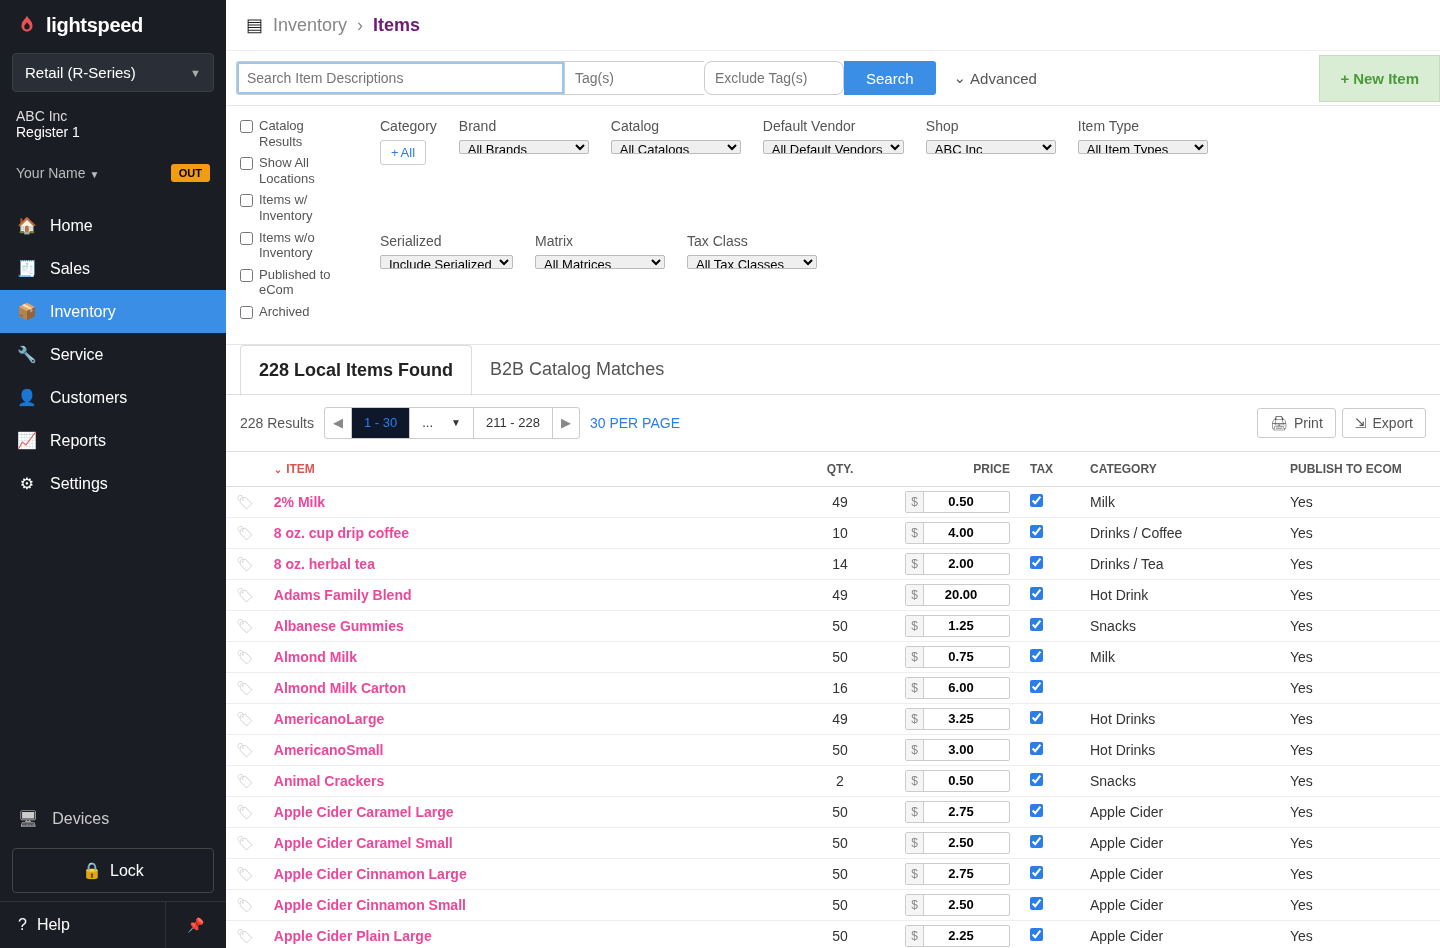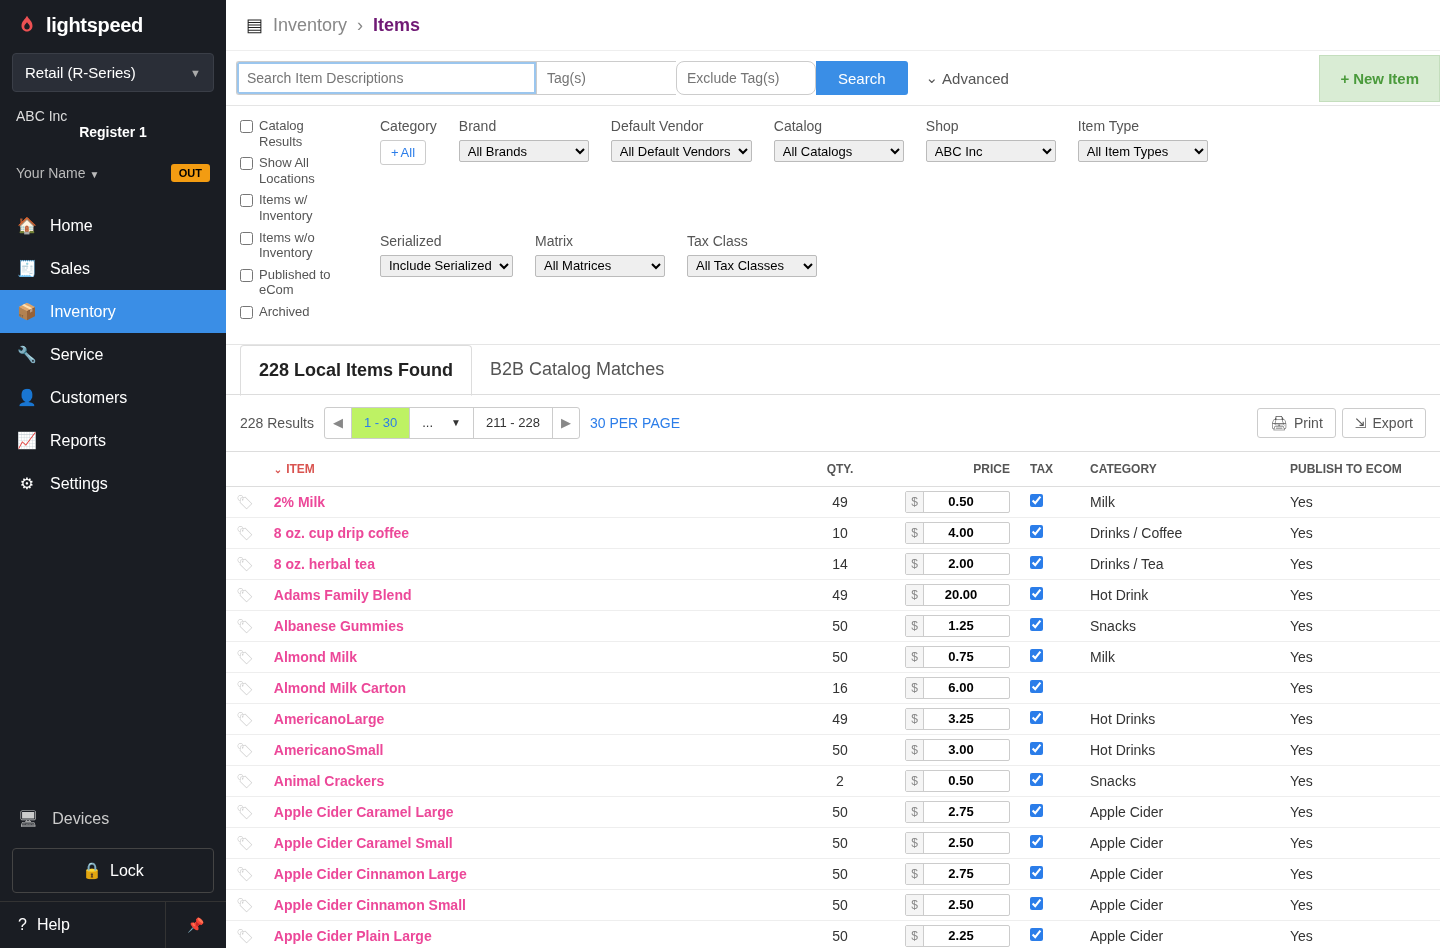--- a/index.html
+++ b/index.html
@@ -8,21 +8,21 @@
 
 
 .sidebar { width: 226px; background: #1a1d23; color: #fff; display: flex; flex-direction: column; }
 .logo-row { display: flex; align-items: flex-start; padding: 14px 16px 10px; gap: 8px; }
 .logo-flame { width: 22px; height: 22px; }
 .logo-text { font-size: 20px; font-weight: 600; letter-spacing: -0.3px; }
 .sb-select { margin: 6px 12px; background: #2a2e37; border: 1px solid #3a3e47; border-radius: 4px; padding: 10px 12px; display: flex; justify-content: space-between; align-items: center; cursor: pointer; font-size: 15px; }
 .sb-caret { font-size: 11px; color: #aaa; }
 .sb-company { padding: 10px 16px 4px; }
 .sb-company .c1 { font-size: 14px; color: #ddd; }
-.sb-company .c2 { font-size: 14px; font-weight: 700; text-align: center; }
+.sb-company .c2 { font-size: 14px; font-weight: 400; }
 .sb-user { display: flex; justify-content: space-between; align-items: center; padding: 14px 16px; margin-top: 6px; }
 .sb-user-name { color: #bbb; font-size: 14px; }
 .sb-user-name .caret { font-size: 10px; margin-left: 4px; }
 .out-badge { background: #f39c12; color: #000; font-size: 11px; font-weight: 700; padding: 3px 8px; border-radius: 3px; }
 .nav { margin-top: 8px; }
 .nav-item { display: flex; align-items: center; gap: 14px; padding: 12px 18px; color: #fff; cursor: pointer; font-size: 16px; }
 .nav-item.active { background: #3a8ee6; }
 .nav-item .icon { width: 18px; display: flex; justify-content: center; }
 .nav-spacer { flex: 1; }
 .sb-devices { display: flex; align-items: center; gap: 14px; padding: 12px 18px; color: #ccc; cursor: pointer; font-size: 16px; }
@@ -35,50 +35,50 @@
 .main { flex: 1; display: flex; flex-direction: column; overflow: hidden; }
 .breadcrumb { display: flex; align-items: center; gap: 10px; padding: 14px 20px; font-size: 18px; border-bottom: 1px solid #eee; }
 .bc-icon { color: #222; }
 .breadcrumb .bc1 { color: #888; }
 .breadcrumb .sep { color: #888; }
 .breadcrumb .bc2 { font-weight: 700; color: #701a75; }
 
 .search-row { display: flex; align-items: center; padding: 10px 10px; gap: 0; border-bottom: 1px solid #e5e5e5; }
 .search-inputs { display: flex; }
 .search-inputs input { height: 34px; border: 1px solid #ccc; padding: 0 10px; font-size: 14px; outline: none; }
-.search-inputs input:first-child { width: 300px; border-right: none; border-radius: 3px 0 0 3px; box-shadow: 0 0 0 2px #9bc6ee inset; }
+.search-inputs input:first-child { width: 328px; border-right: none; border-radius: 3px 0 0 3px; box-shadow: 0 0 0 2px #9bc6ee inset; }
 .search-inputs input:nth-child(2) { width: 140px; border-right: none; }
 .search-inputs input:nth-child(3) { width: 140px; border-radius: 8px; }
 .search-btn { height: 34px; background: #3a8ee6; color: #fff; border: none; padding: 0 22px; font-size: 15px; border-radius: 0 3px 3px 0; cursor: pointer; }
 .adv { margin-left: 18px; color: #555; cursor: pointer; font-size: 15px; display: flex; align-items: center; gap: 4px; }
 .flex-sp { flex: 1; }
 .new-item { background: #d9ecd4; border: 1px solid #c4debd; color: #4a9a3b; padding: 14px 20px; font-size: 15px; font-weight: 600; cursor: pointer; margin: -10px -10px -10px 0; display: flex; align-items: center; gap: 4px; }
 
 .filter-row { display: flex; padding: 12px 14px 24px; gap: 30px; border-bottom: 1px solid #e5e5e5; }
 .checkcol { display: flex; flex-direction: column; gap: 6px; width: 110px; font-size: 13px; color: #555; }
 .checkcol label { display: flex; gap: 6px; align-items: flex-start; line-height: 1.2; }
 .checkcol input { margin-top: 2px; }
 .filter-groups { display: flex; flex-wrap: wrap; gap: 18px 22px; flex: 1; }
 .fgroup { display: flex; flex-direction: column; gap: 6px; }
 .fgroup .lbl { font-size: 14px; color: #555; }
-.fgroup select { height: 22px; border: 1px solid #bbb; border-radius: 2px; font-size: 13px; padding: 0 4px; min-width: 130px; }
+.fgroup select { height: 14px; border: 1px solid #bbb; border-radius: 2px; font-size: 13px; padding: 0 4px; min-width: 130px; }
 .all-btn { border: 1px solid #ccc; border-radius: 3px; padding: 4px 10px; font-size: 13px; color: #2b7de9; cursor: pointer; display: inline-flex; align-items: center; gap: 2px; width: fit-content; }
 
 .tabs { display: flex; gap: 0; padding: 0 14px; }
 .tab { padding: 14px 18px; font-size: 18px; color: #555; cursor: pointer; }
 .tab.active { border: 1px solid #ddd; border-bottom: 1px solid #fff; border-radius: 4px 4px 0 0; font-weight: 700; color: #222; margin-bottom: -1px; background: #fff; }
 .tabs-border { border-bottom: 1px solid #ddd; margin-top: -1px; }
 
 .results-bar { display: flex; align-items: center; gap: 10px; padding: 12px 14px; font-size: 14px; }
 .results-count { color: #555; }
 .pager { display: flex; align-items: center; border: 1px solid #ccc; border-radius: 3px; overflow: hidden; }
 .pager > * { border-right: 1px solid #ccc; height: 30px; display: flex; align-items: center; padding: 0 12px; font-size: 13px; }
 .pager > *:last-child { border-right: none; }
 .pager .arrow { color: #888; cursor: pointer; padding: 0 8px; }
-.pager .active { background: #bef264; color: #2b7de9; }
+.pager .active { background: #0f172a; color: #2b7de9; }
 .pager .ddl { cursor: pointer; }
 .per-page { color: #2b7de9; cursor: pointer; }
 .action-btns { display: flex; gap: 6px; }
 .abtn { border: 1px solid #ccc; border-radius: 3px; padding: 6px 12px; font-size: 14px; color: #555; cursor: pointer; display: flex; align-items: center; gap: 6px; background: #fff; }
 
 
 .tbl { width: 100%; border-collapse: collapse; }
 .tbl th { text-align: left; font-size: 12px; font-weight: 700; color: #555; padding: 10px 10px; border-top: 1px solid #ddd; border-bottom: 1px solid #ddd; background: #fff; }
 .tbl th.item-h { color: #d9534f; }
 .tbl th .sort { color: #d9534f; margin-right: 4px; font-size: 10px; }
@@ -231,26 +231,26 @@
         <div class="filter-groups" id="filters1">
             <div class="fgroup">
               <span class="lbl">Category</span>
               <span class="all-btn"><span style="color:#2b7de9">+</span> All</span>
             </div>
             <div class="fgroup">
               <span class="lbl">Brand</span>
               <select><option>All Brands</option></select>
             </div>
             <div class="fgroup">
+              <span class="lbl">Catalog</span>
+              <select><option>All Catalogs</option></select>
+            </div>
+            <div class="fgroup">
               <span class="lbl">Default Vendor</span>
               <select><option>All Default Vendors</option></select>
-            </div>
-            <div class="fgroup">
-              <span class="lbl">Catalog</span>
-              <select><option>All Catalogs</option></select>
             </div>
             <div class="fgroup">
               <span class="lbl">Shop</span>
               <select><option>ABC Inc</option></select>
             </div>
             <div class="fgroup">
               <span class="lbl">Item Type</span>
               <select><option>All Item Types</option></select>
             </div>
           </div>

